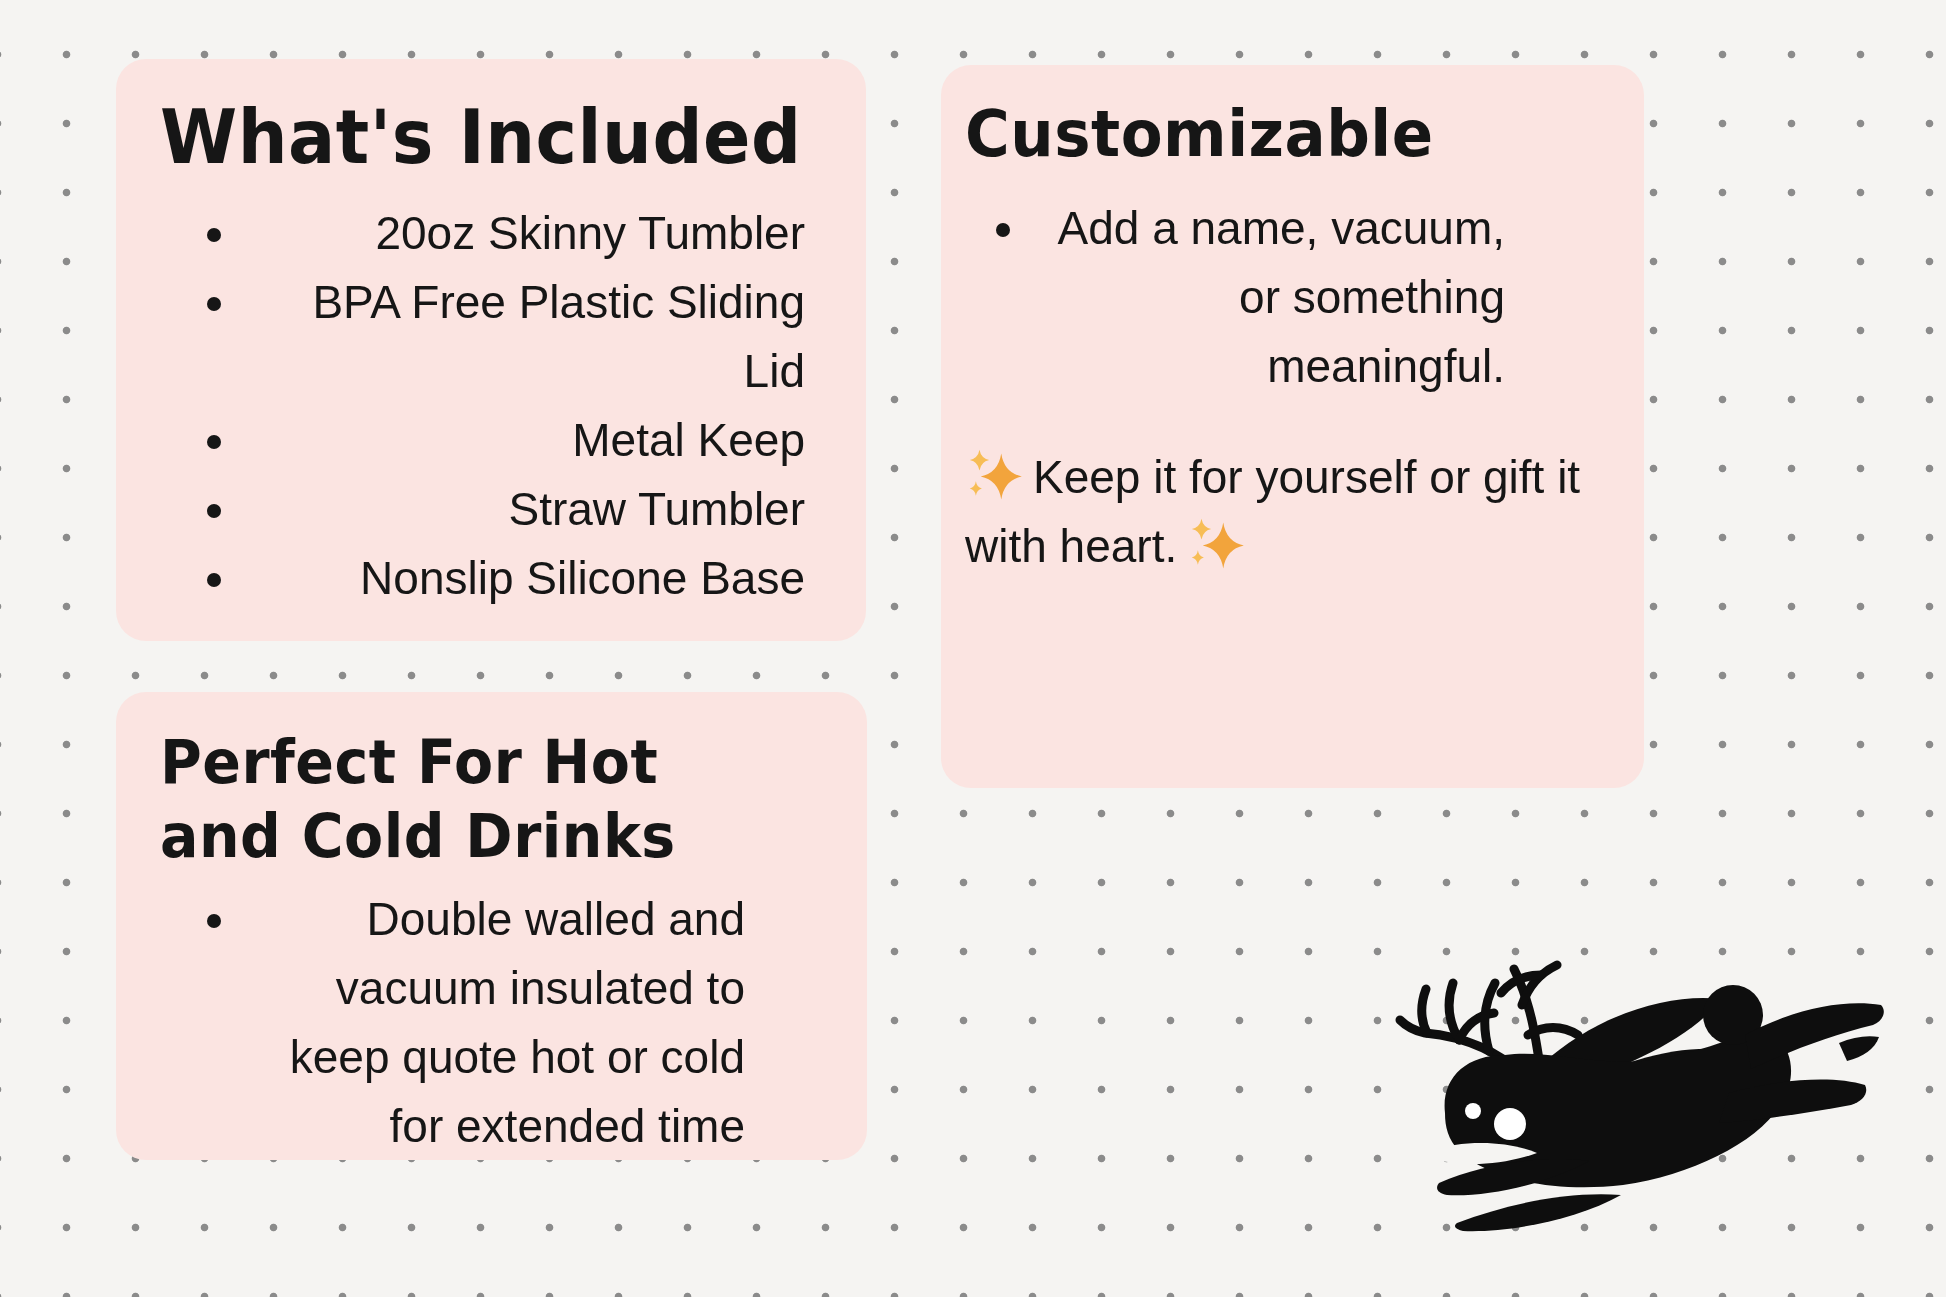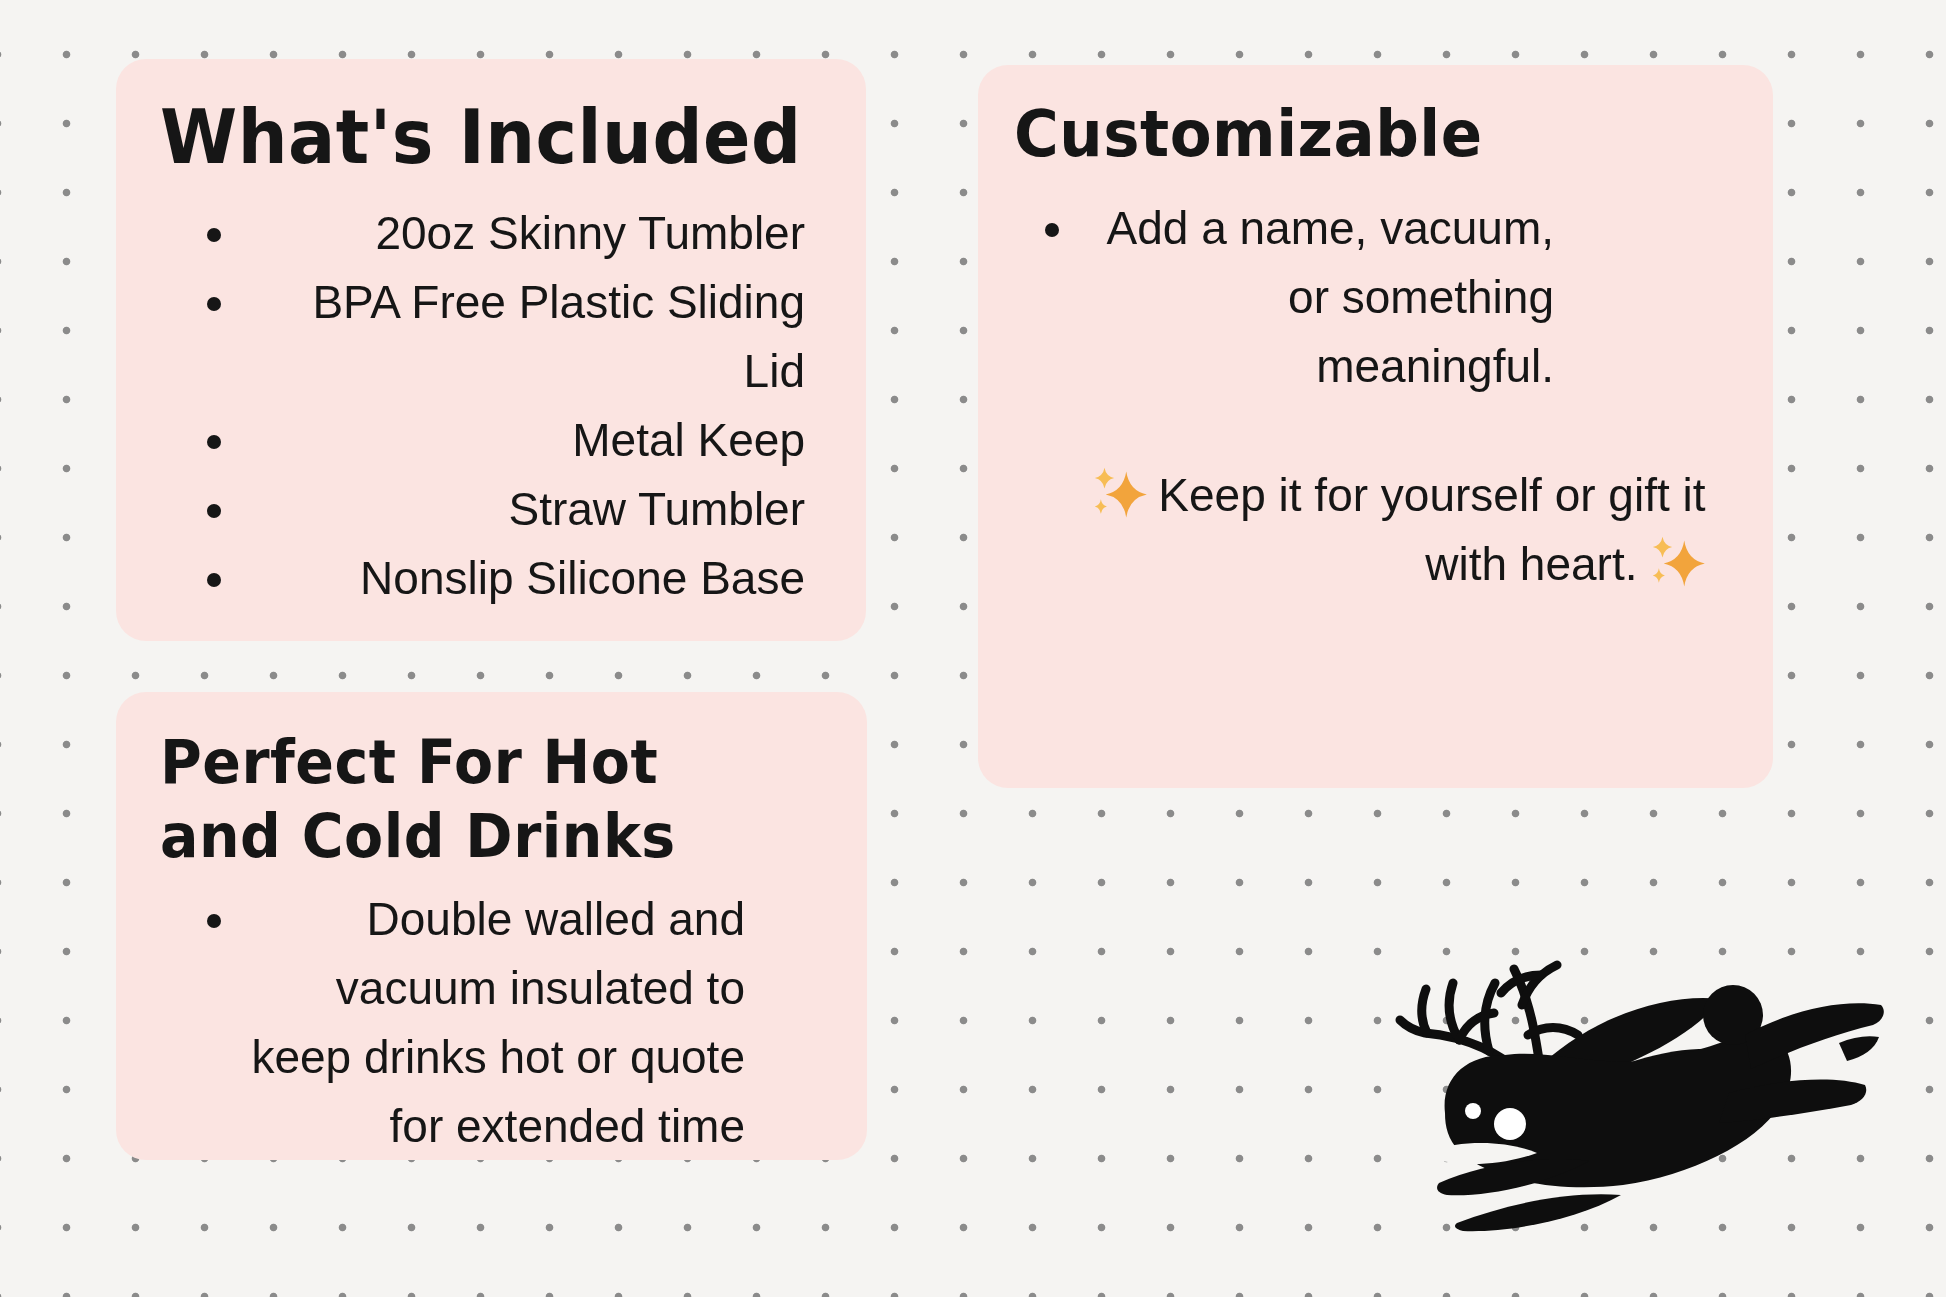--- a/index.html
+++ b/index.html
@@ -27,21 +27,21 @@
     background-size:69px 69px;
     background-position:32px 20px;
   }
   .card{
     position:absolute;
     background:var(--card-bg);
     border-radius:30px;
   }
   .card-included{left:116px;top:59px;width:750px;height:582px;padding:26px 44px;}
   .card-hotcold{left:116px;top:692px;width:751px;height:468px;padding:30px 44px;}
-  .card-customizable{left:978px;top:65px;width:795px;height:723px;padding:28px 36px;}
+  .card-customizable{left:941px;top:65px;width:703px;height:723px;padding:28px 24px;}
 
   .card h2{
     font-family:"DejaVu Sans",sans-serif;
     font-weight:bold;
     color:var(--text);
     letter-spacing:0.5px;
     transform:scaleY(1.06);
     transform-origin:left top;
   }
   .card-included h2{font-size:70px;line-height:1.2;margin:8px 0 20px 0;}
@@ -54,22 +54,22 @@
     line-height:69px;
     color:var(--text);
   }
   .card-included ul.bullets{padding-left:82px;max-width:645px;margin-top:22px;}
   .card-hotcold ul.bullets{padding-left:82px;max-width:585px;margin-top:18px;}
   .card-customizable ul.bullets{padding-left:66px;max-width:540px;margin-top:26px;}
   ul.bullets li{padding-left:6px;text-align:right;}
 
   .highlight{
     width:660px;
-    margin:60px auto 0 auto;
-    text-align:right;
+    margin:42px auto 0 auto;
+    text-align:left;
     font-size:46px;
     line-height:69px;
     color:var(--text);
   }
   .sparkle{
     display:inline-block;
     width:58px;height:58px;
     vertical-align:-10px;
   }
   .sparkle svg{width:100%;height:100%;display:block;}
@@ -103,21 +103,21 @@
         <li>BPA Free Plastic Sliding Lid</li>
         <li>Metal Keep</li>
         <li>Straw Tumbler</li>
         <li>Nonslip Silicone Base</li>
       </ul>
   </section>
 
   <section class="card card-hotcold">
     <h2>Perfect For Hot and Cold Drinks</h2>
     <ul class="bullets">
-        <li>Double walled and vacuum insulated to keep drinks hot or quote for extended time</li>
+        <li>Double walled and vacuum insulated to keep quote hot or cold for extended time</li>
       </ul>
   </section>
 
   <section class="card card-customizable">
     <h2>Customizable</h2>
     <ul class="bullets">
         <li>Add a name, vacuum, or something meaningful.</li>
       </ul>
 
     <p class="highlight">

